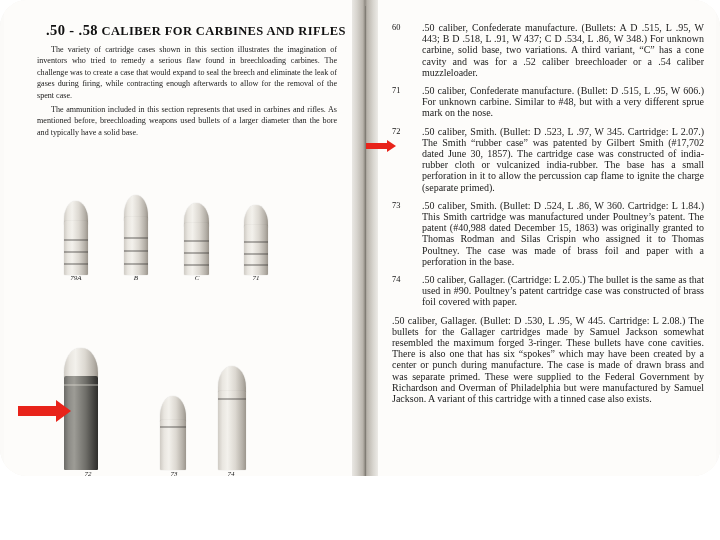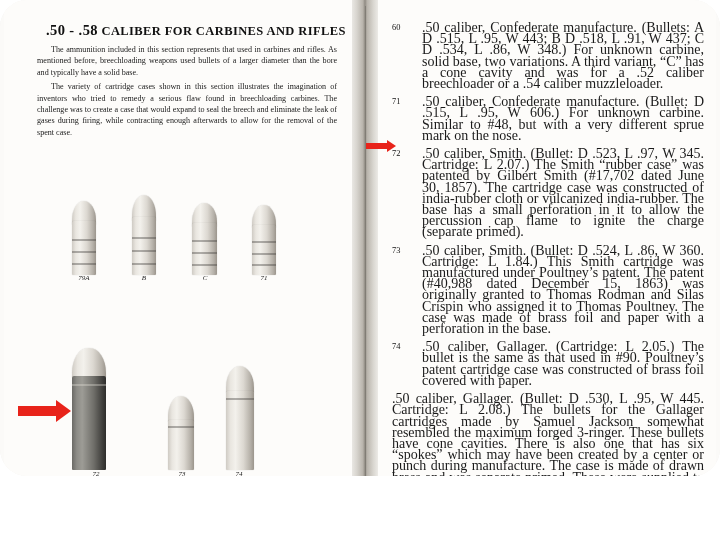--- a/index.html
+++ b/index.html
@@ -95,21 +95,21 @@
     position: absolute;
     font-size: 8.5px;
     color: #222;
   }
   .folio.left  { top: 502px; left: 185px; }
   .folio.right { top: 502px; left: 521px; }
 
   
   .plate {
     position: absolute;
-    left: 30px;
+    left: 22px;
     width: 310px;
   }
   .plate.top { top: 170px; height: 105px; }
   .plate.bot { top: 320px; height: 150px; }
 
   .cart {
     position: absolute;
     bottom: 0;
   }
   .cart .body {
@@ -188,21 +188,21 @@
   }
   .entry .num {
     width: 30px;
     flex: 0 0 30px;
     font-size: 8.4px;
     line-height: 11px;
     color: #111;
   }
   .entry .txt {
     flex: 1 1 auto;
-    font-size: 14px;
+    font-size: 10px;
     line-height: 11.2px;
     text-align: justify;
     color: #1a1a1a;
   }
 </style>
 </head>
 <body>
 
 <div class="page">
 
@@ -213,22 +213,22 @@
   <div class="spine"></div>
   <div class="spine-line"></div>
 
   <div class="lp-head">
     <span class="big">.50 - .58</span>
     <span>CALIBER FOR CARBINES AND RIFLES</span>
   </div>
   <div class="lp-rule"></div>
 
   <div class="lp-body">
+    <p>The variety of cartridge cases shown in this section illustrates the imagination of inventors who tried to remedy a serious flaw found in breechloading carbines.  The challenge was to create a case that would expand to seal the breech and eliminate the leak of gases during firing, while contracting enough afterwards to allow for the removal of the spent case.</p>
     <p>The ammunition included in this section represents that used in carbines and rifles.  As mentioned before, breechloading weapons used bullets of a larger diameter than the bore and typically have a solid base.</p>
-    <p>The variety of cartridge cases shown in this section illustrates the imagination of inventors who tried to remedy a serious flaw found in breechloading carbines.  The challenge was to create a case that would expand to seal the breech and eliminate the leak of gases during firing, while contracting enough afterwards to allow for the removal of the spent case.</p>
   </div>
 
   <div class="plate top">
 
     <div class="cart" style="left:42px; width:24px; height:74px;">
       <div class="nose lead tip-dome" style="top:0; height:24px;"></div>
       <div class="body lead" style="height:54px;">
         <div class="ring" style="top:18px;"></div>
         <div class="ring" style="top:30px;"></div>
         <div class="ring" style="top:42px;"></div>

